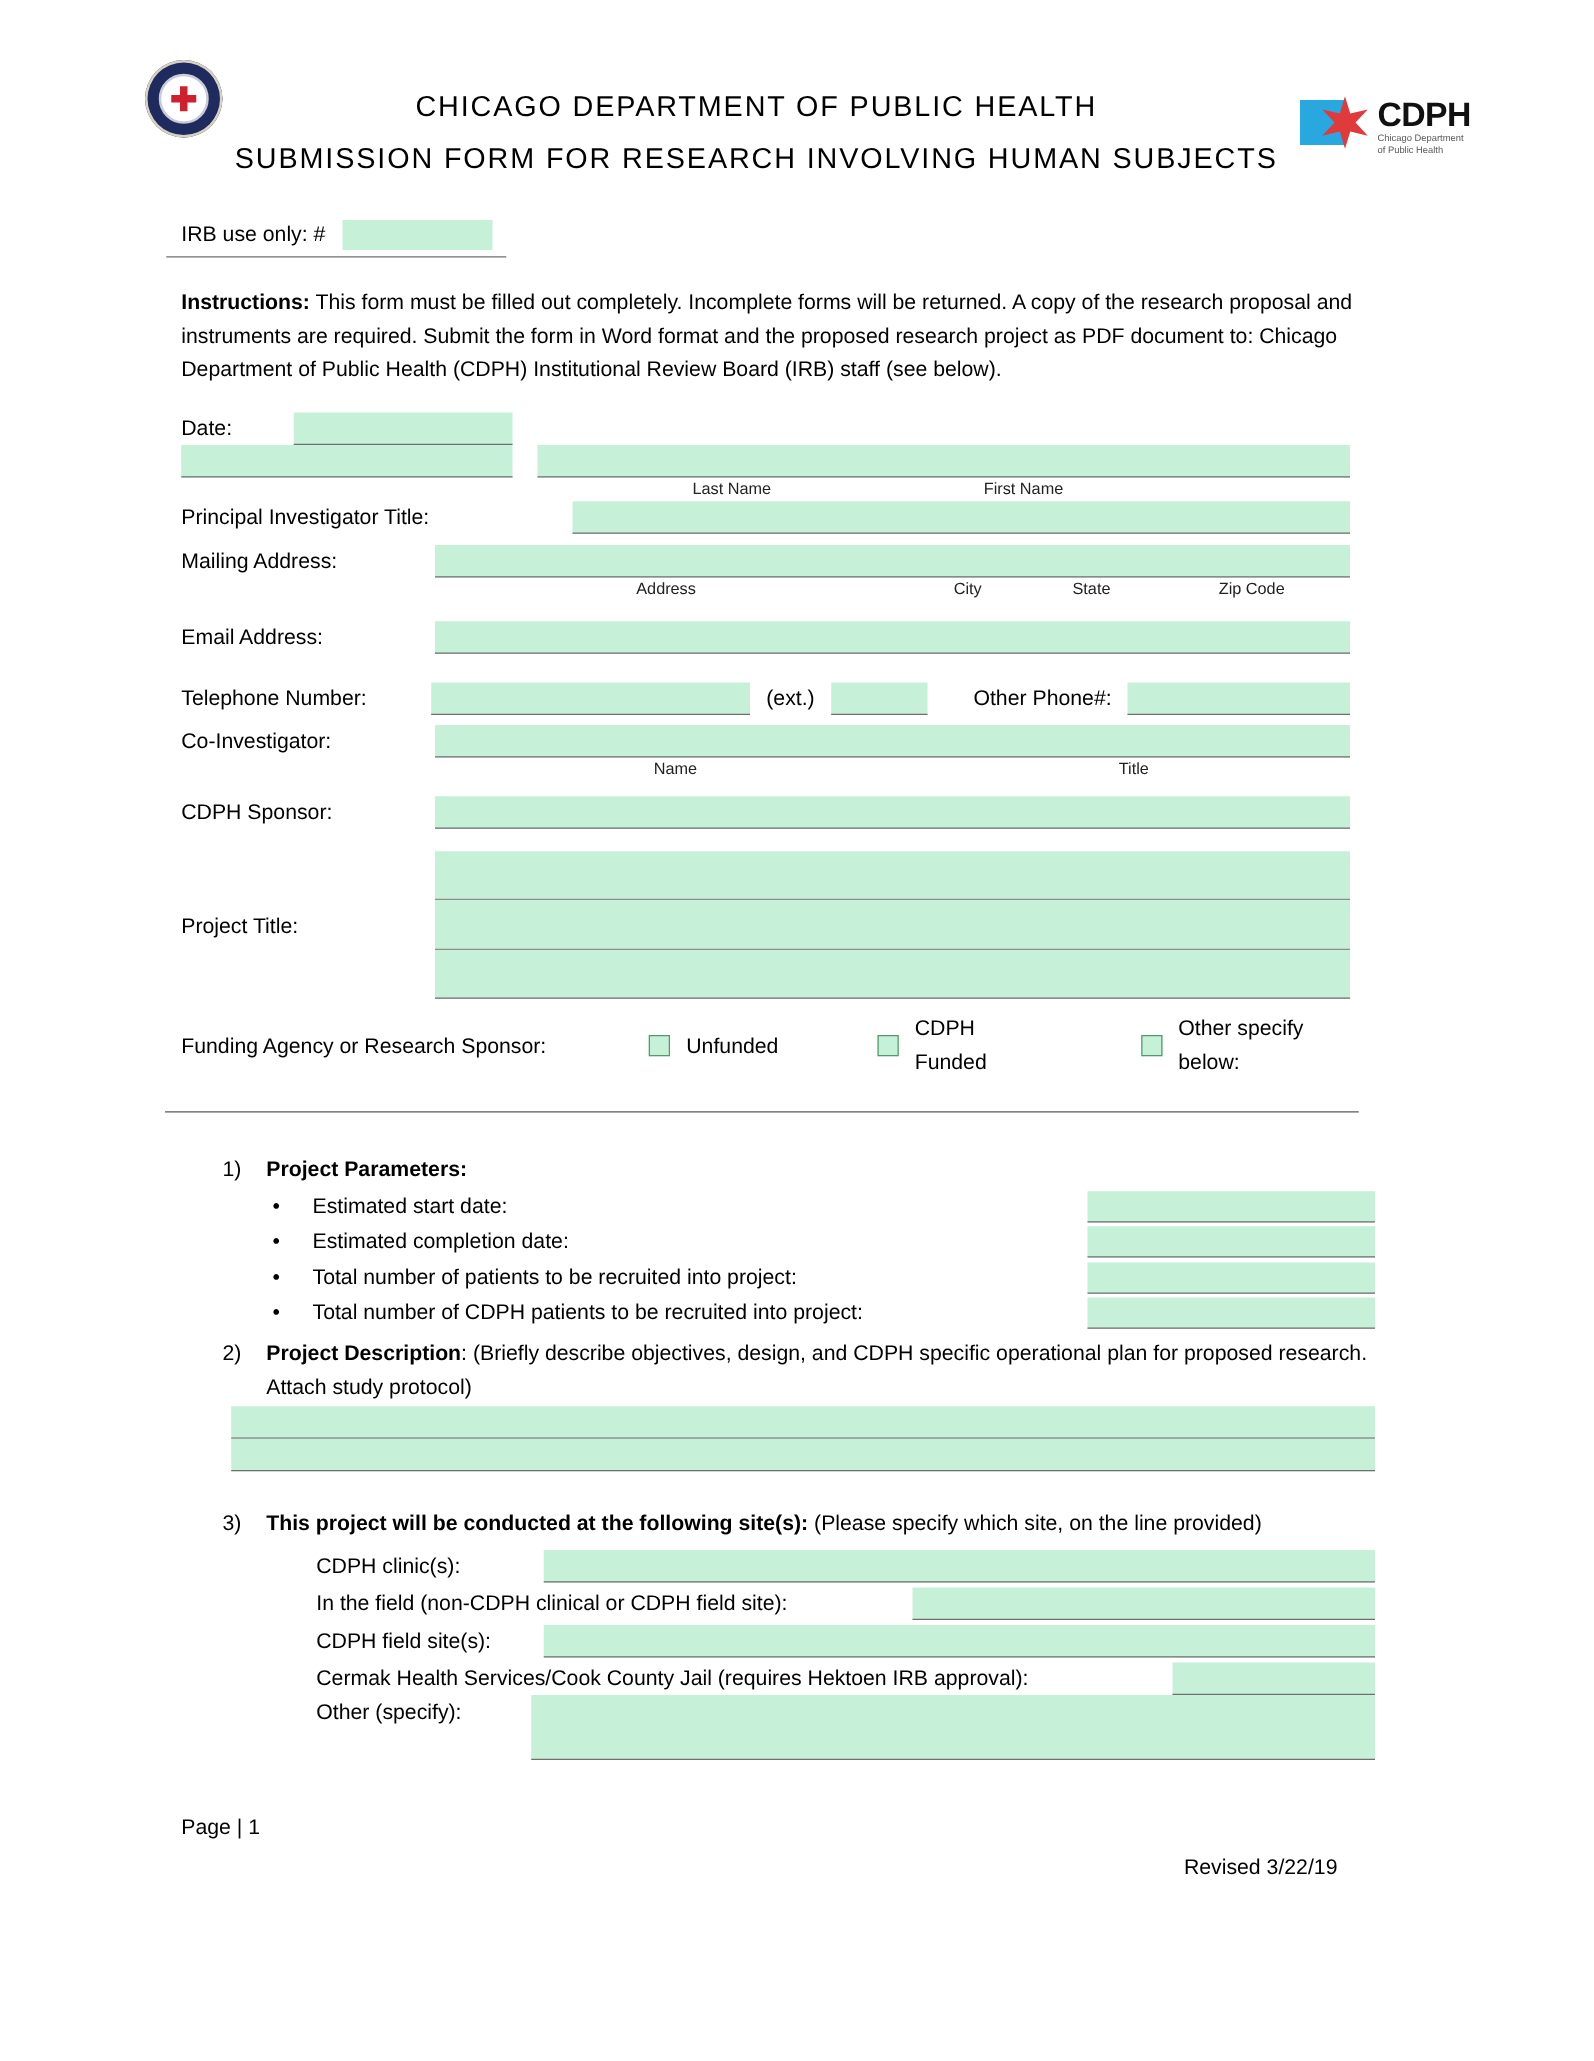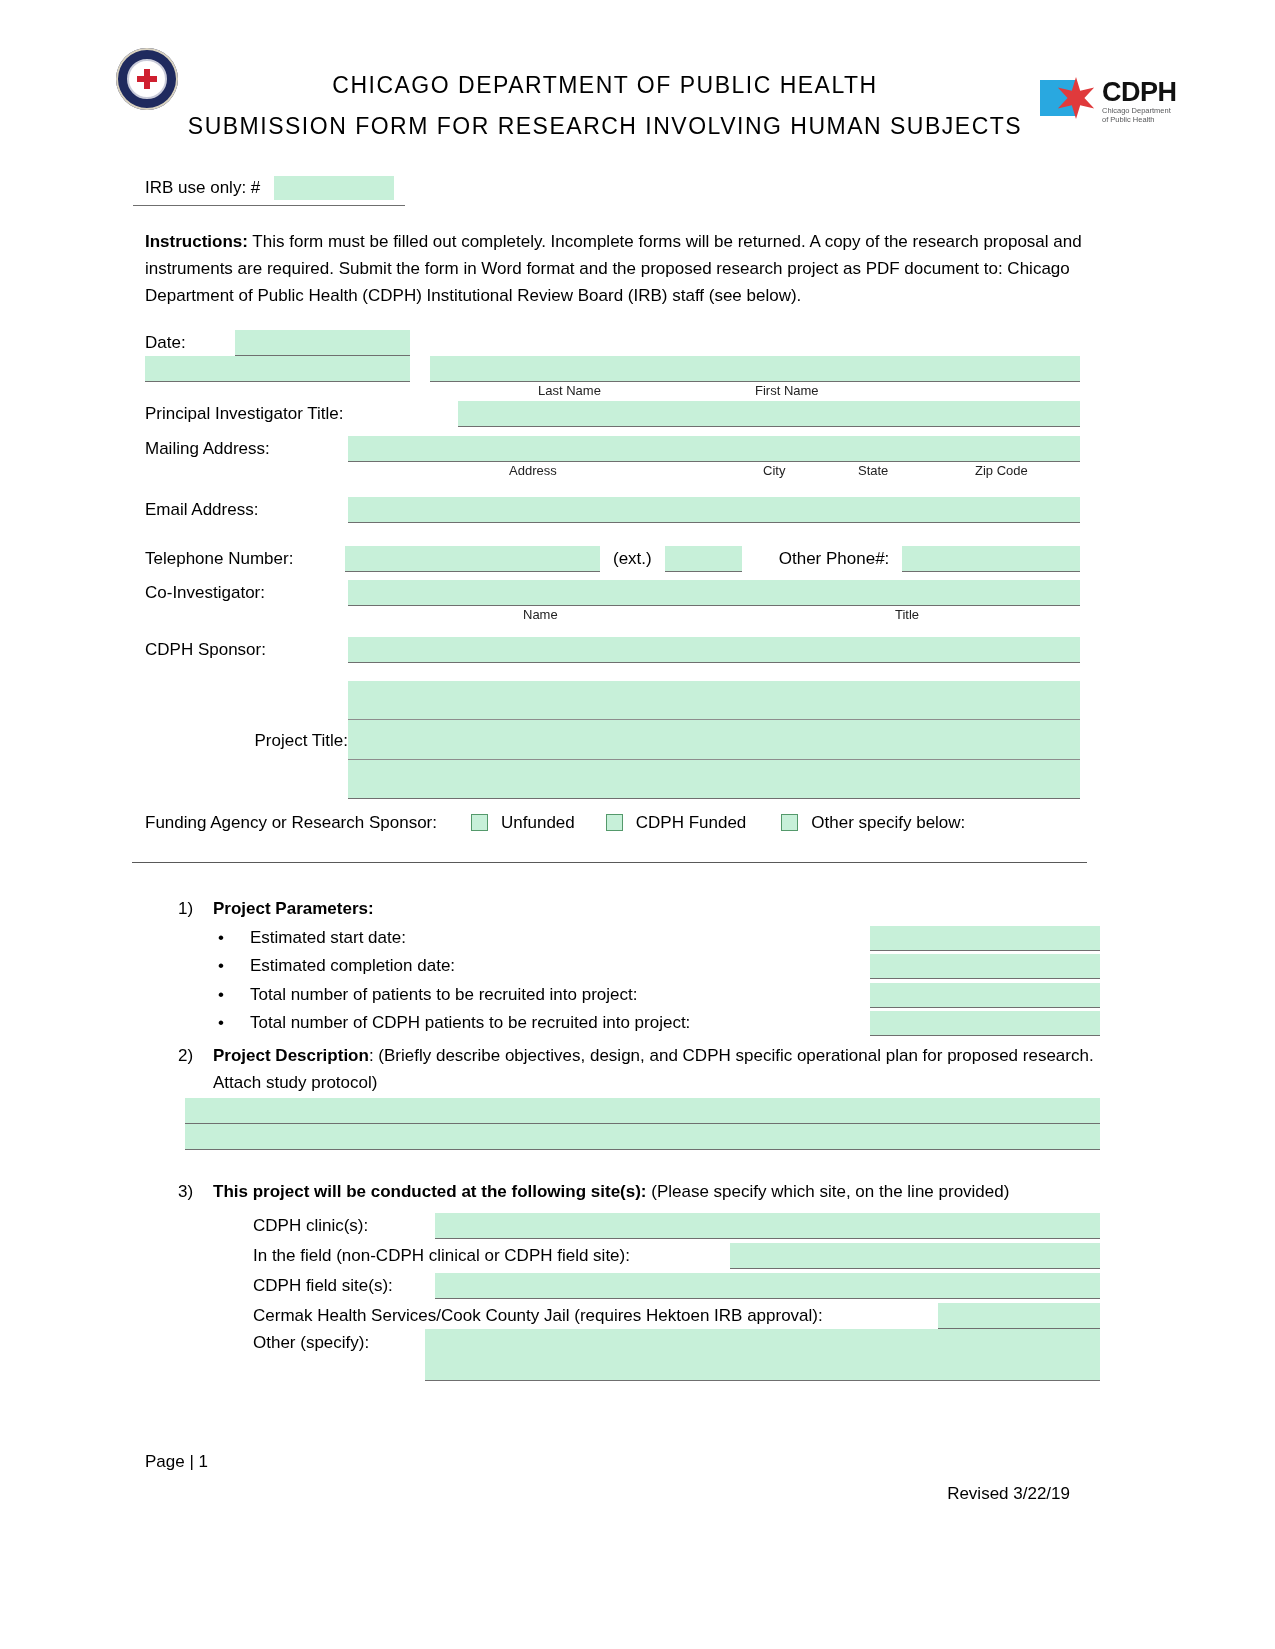--- a/index.html
+++ b/index.html
@@ -50,21 +50,21 @@
   .lbl{flex:none;}
   .field{background:var(--field-green);border-bottom:1px solid var(--line);height:26px;}
 
   .row-date{margin-top:20px;}
   .row-date .lbl{width:90px;}
   .f-date{width:175px;}
 
   .row-pi .lbl{width:315px;}
   .f-last{width:265px;margin-right:20px;}
   .f-first{flex:1;}
-  .cap-row{display:flex;font-size:13px;line-height:18px;color:#222;}
+  .cap-row{display:flex;font-size:13px;line-height:18px;color:#222;gap:16px;}
   .cap-sp-pi{width:315px;flex:none;}
   .cap-last{width:265px;margin-right:20px;padding-left:78px;flex:none;}
   .cap-first{flex:1;padding-left:10px;}
 
   .row-pititle{margin-top:0;}
   .row-pititle .lbl{width:313px;}
   .row-mailing{margin-top:8px;}
   .lbl-203{width:203px;}
   .f-flex{flex:1;}
 
@@ -82,26 +82,26 @@
   .row-phone .lbl{width:200px;}
   .f-phone{width:255px;}
   .ext-lbl{margin-left:13px;flex:none;}
   .f-ext{width:77px;margin-left:13px;}
   .otherphone-lbl{margin-left:37px;flex:none;}
   .f-otherphone{flex:1;margin-left:13px;}
 
   .row-coinv{margin-top:7px;}
   .row-sponsor{margin-top:12px;}
 
-  .row-ptitle{margin-top:18px;align-items:center;text-align:right;}
+  .row-ptitle{margin-top:18px;align-items:center;}
   .f-ptitle{flex:1;height:118px;display:flex;flex-direction:column;}
   .pt-seg{flex:1;border-bottom:1px solid #8d8d8d;}
   .pt-seg:last-child{border-bottom:none;}
 
-  .row-funding{margin-top:10px;align-items:center;}
+  .row-funding{margin-top:10px;align-items:center;gap:48px;}
   .chk-group{display:flex;align-items:center;margin-left:31px;}
   .chk-group.first{margin-left:34px;}
   .chk-group.last{margin-left:35px;}
   .checkbox{width:17px;height:17px;background:var(--field-green);
         border:1.5px solid var(--checkbox-border);margin-right:13px;flex:none;}
 
   .divider{margin-top:26px;margin-left:-13px;margin-right:13px;border-top:1px solid #595959;height:0;}
 
   
   .sec-head{margin-top:32px;padding-left:33px;display:flex;}

